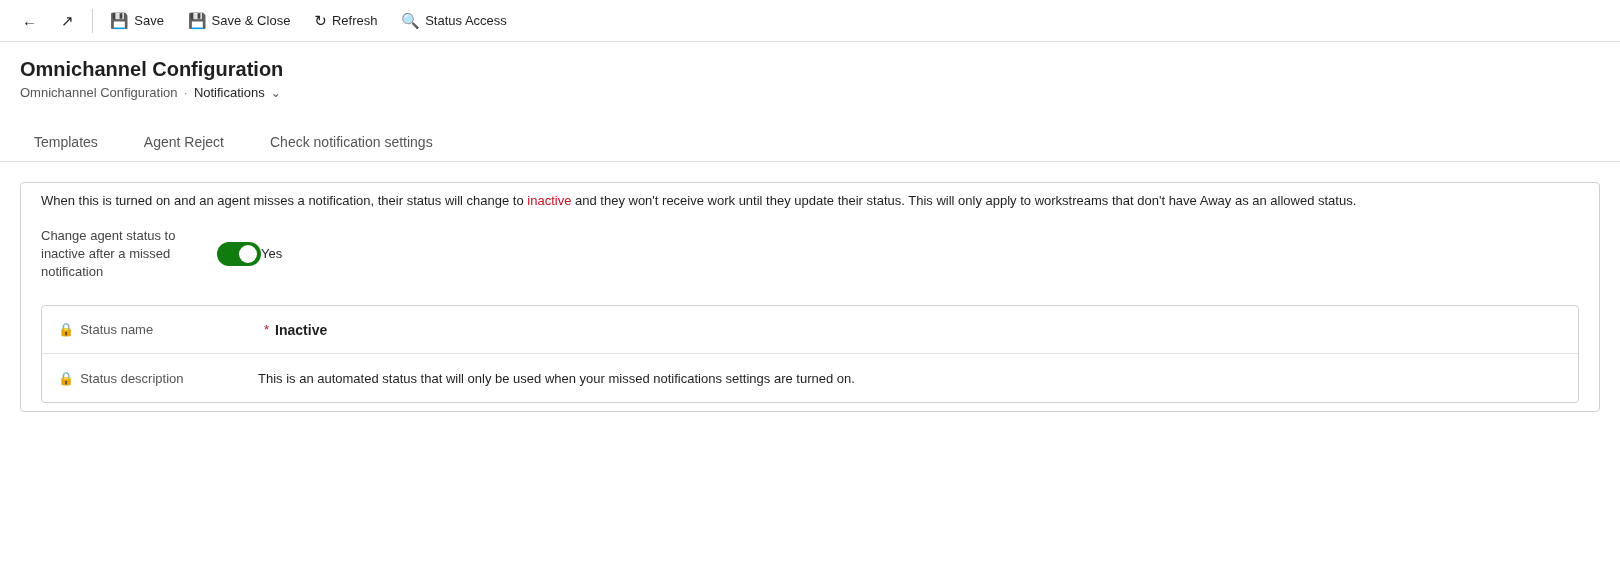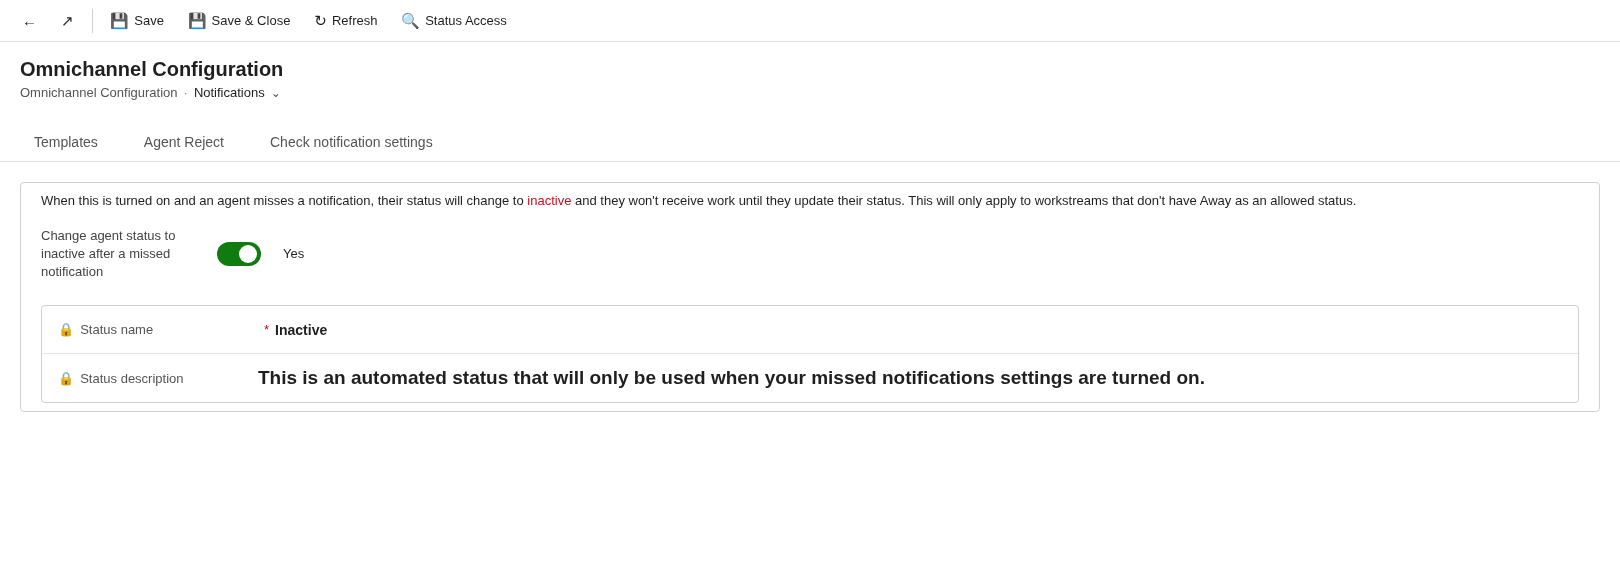--- a/index.html
+++ b/index.html
@@ -107,21 +107,21 @@
     }
     .toggle-label {
       font-size: 13px;
       color: #444;
       width: 160px;
       line-height: 1.4;
     }
     .toggle-control {
       display: flex;
       align-items: center;
-      gap: 22px;
+      gap: 0;
     }
     .toggle-switch {
       position: relative;
       width: 44px;
       height: 24px;
       cursor: pointer;
     }
     .toggle-track {
       width: 44px;
       height: 24px;
@@ -169,22 +169,22 @@
       color: #555;
     }
     .lock-icon { font-size: 13px; color: #555; }
     .required-star { color: #c50f1f; font-size: 13px; margin: 0 6px; }
     .status-field-value {
       font-size: 14px;
       font-weight: 600;
       color: #1f1f1f;
     }
     .status-field-desc {
-      font-size: 19px;
-      font-weight: 700;
+      font-size: 13px;
+      font-weight: 400;
       color: #1f1f1f;
     }
   </style>
 </head>
 <body>
 
 <div class="toolbar">
   <button class="toolbar-btn">
     <span class="toolbar-icon">←</span>
   </button>

